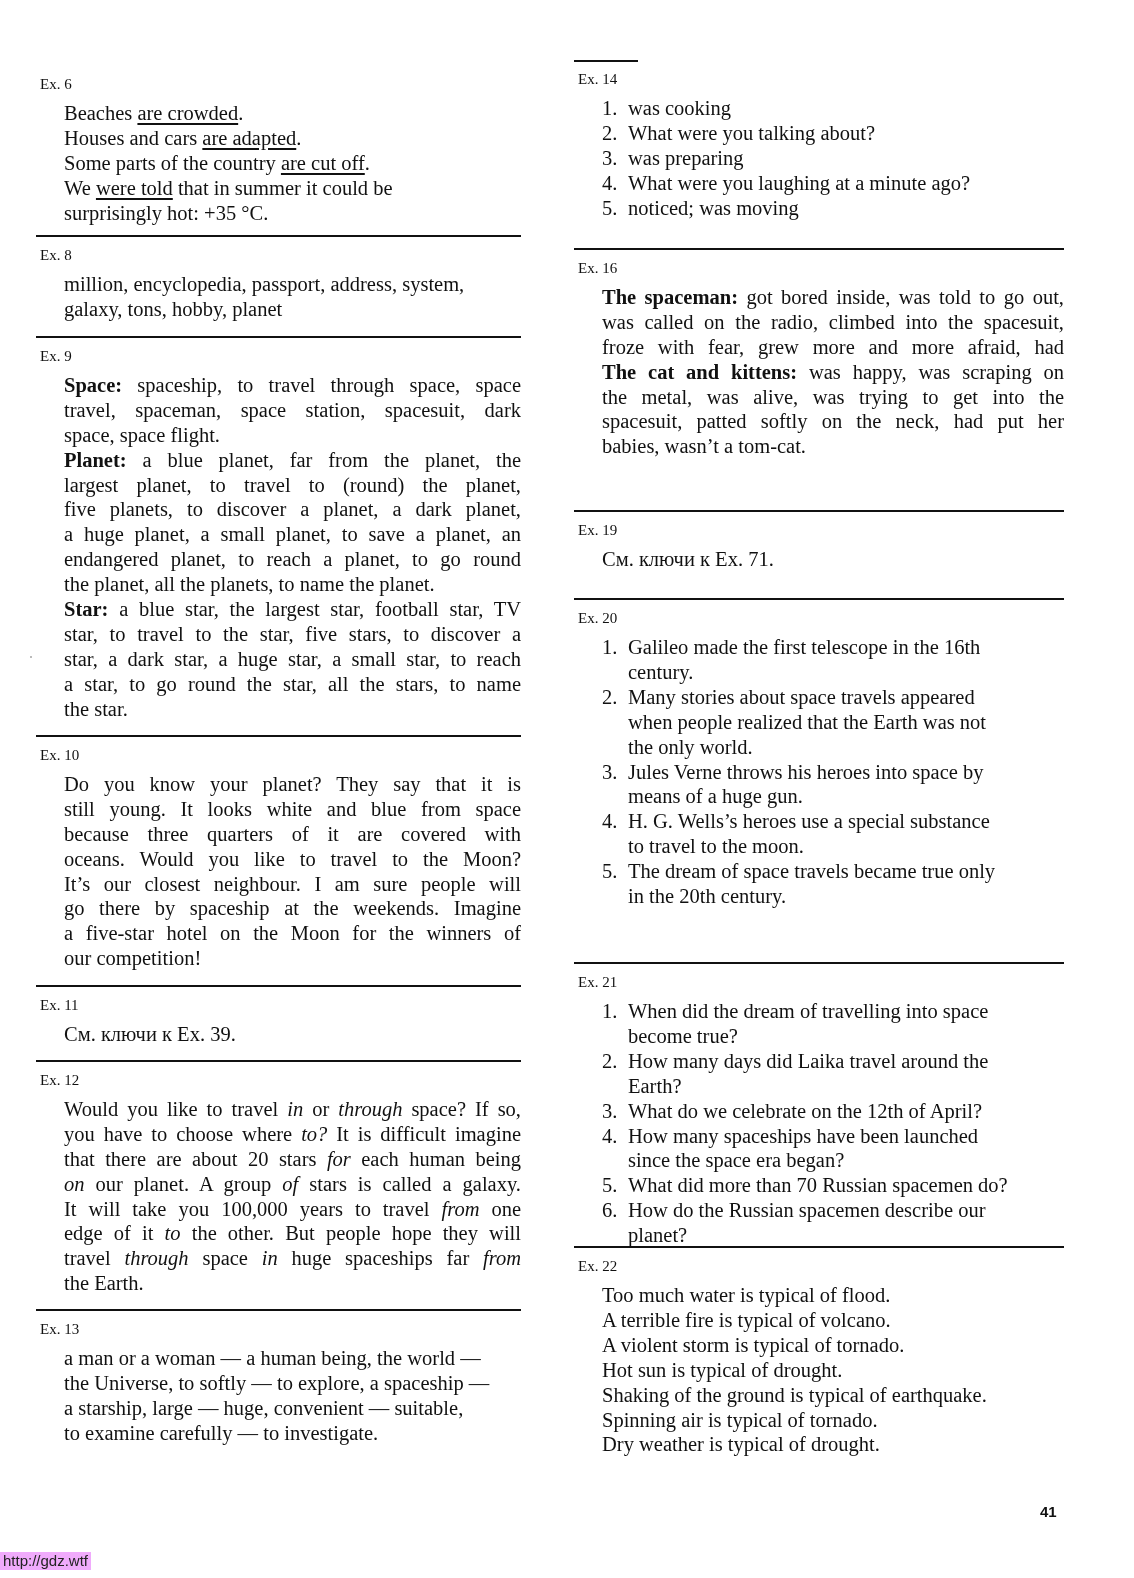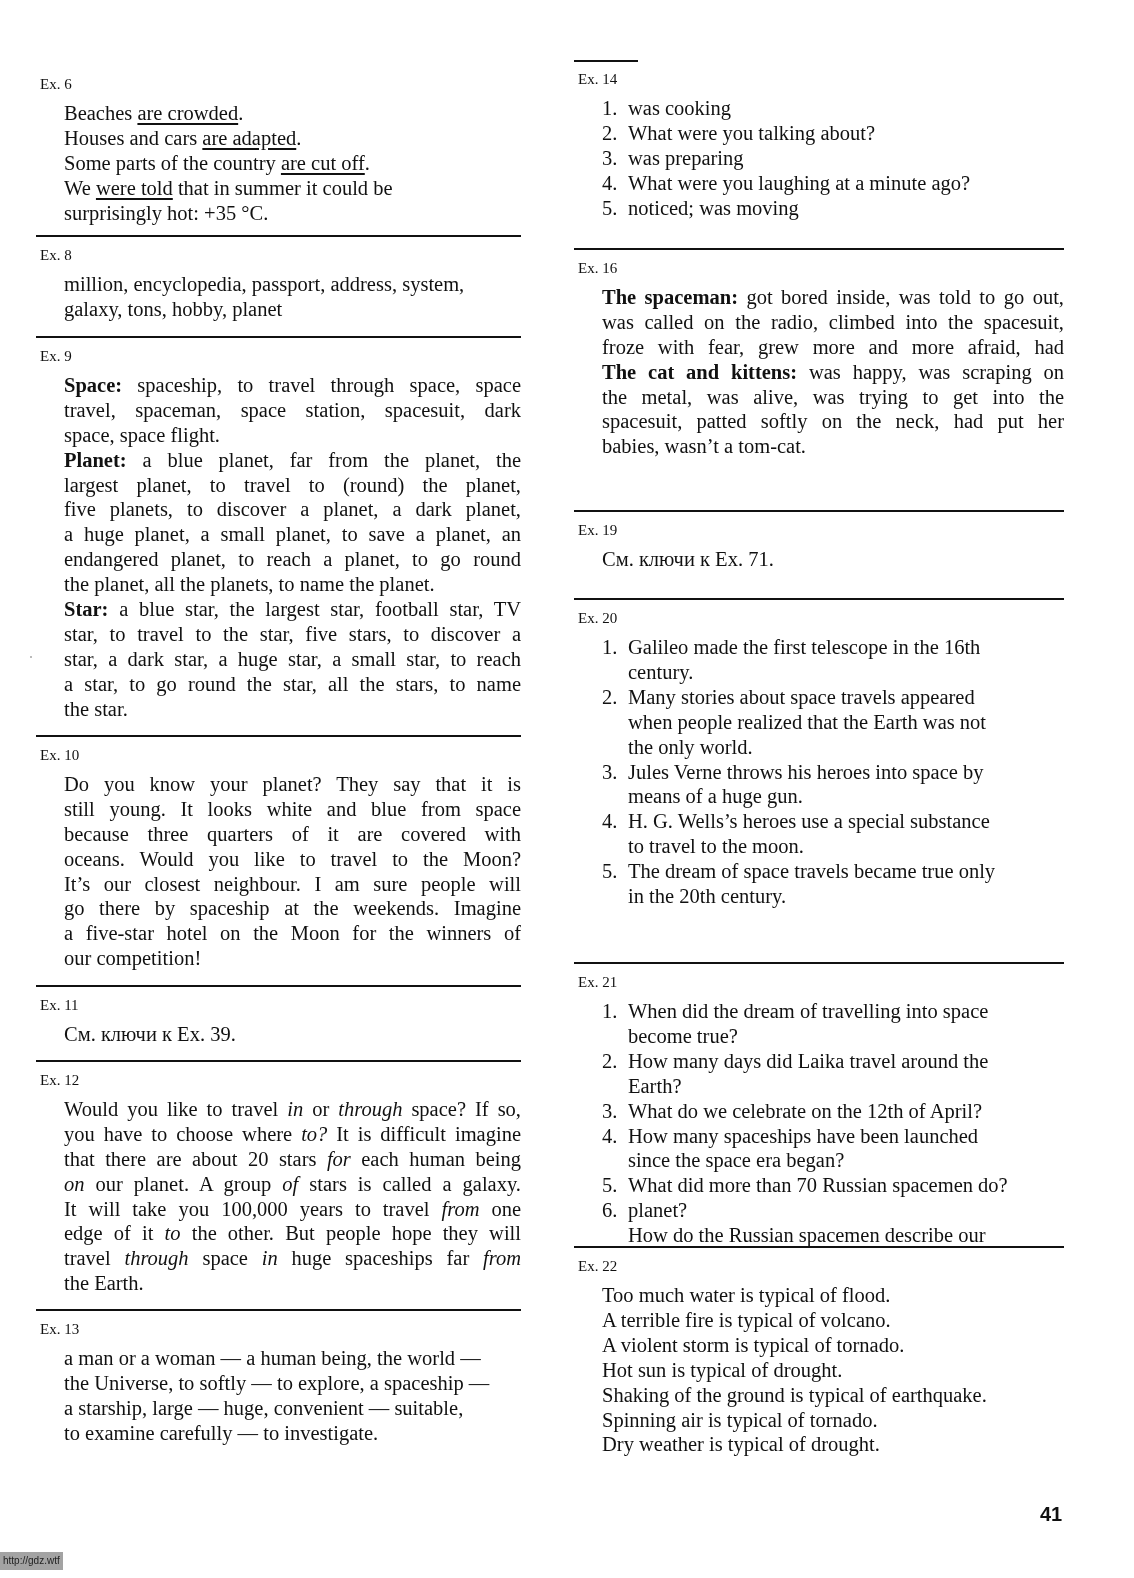--- a/index.html
+++ b/index.html
@@ -25,27 +25,27 @@
   .jline { display: block; text-align: justify; text-align-last: justify; white-space: normal; height: 24.9px; overflow: hidden; }
   .u { text-decoration: underline; text-underline-offset: 3px; }
   b { font-weight: bold; }
   i { font-style: italic; }
   ol.num { list-style: none; margin: 0; padding: 0; }
   ol.num li { position: relative; padding-left: 26px; }
   ol.num li .n { position: absolute; left: 0; top: 0; }
   .page-number {
     position: absolute; left: 1040px; top: 1503px;
     font-family: "Liberation Sans", "DejaVu Sans", sans-serif;
-    font-weight: bold; font-size: 20px;
+    font-weight: bold; font-size: 15px;
   }
   .watermark {
     position: absolute; left: 0; top: 1552px; height: 18px;
-    padding: 0 3px; background: #a3a3a3;
+    padding: 0 3px; background: #f0abfc;
     font-family: "Liberation Sans", "DejaVu Sans", sans-serif;
-    font-size: 10px; line-height: 18px; color: #222;
+    font-size: 15px; line-height: 18px; color: #222;
   }
   .margin-dot { position:absolute; left: 30px; top: 656px; width:2px; height:2px; background:#bbb; }
 </style>
 </head>
 <body>
 
 <div class="col col-left">
 
   <div class="section" style="top:68px;">
     <div class="ex-title">Ex. 6</div>
@@ -249,22 +249,22 @@
             <span class="n">4.</span>
             <div class="line">How many spaceships have been launched</div>
             <div class="line">since the space era began?</div>
           </li>
           <li>
             <span class="n">5.</span>
             <div class="line">What did more than 70 Russian spacemen do?</div>
           </li>
           <li>
             <span class="n">6.</span>
+            <div class="line">How do the Russian spacemen describe our</div>
             <div class="line">planet?</div>
-            <div class="line">How do the Russian spacemen describe our</div>
           </li>
         </ol>
     </div>
   </div>
 
   <div class="section" style="top:1246px;">
     <div class="rule"></div>
     <div class="ex-title" style="margin-top:6px;">Ex. 22</div>
     <div class="body">
       <div class="line">Too much water is typical of flood.</div>

